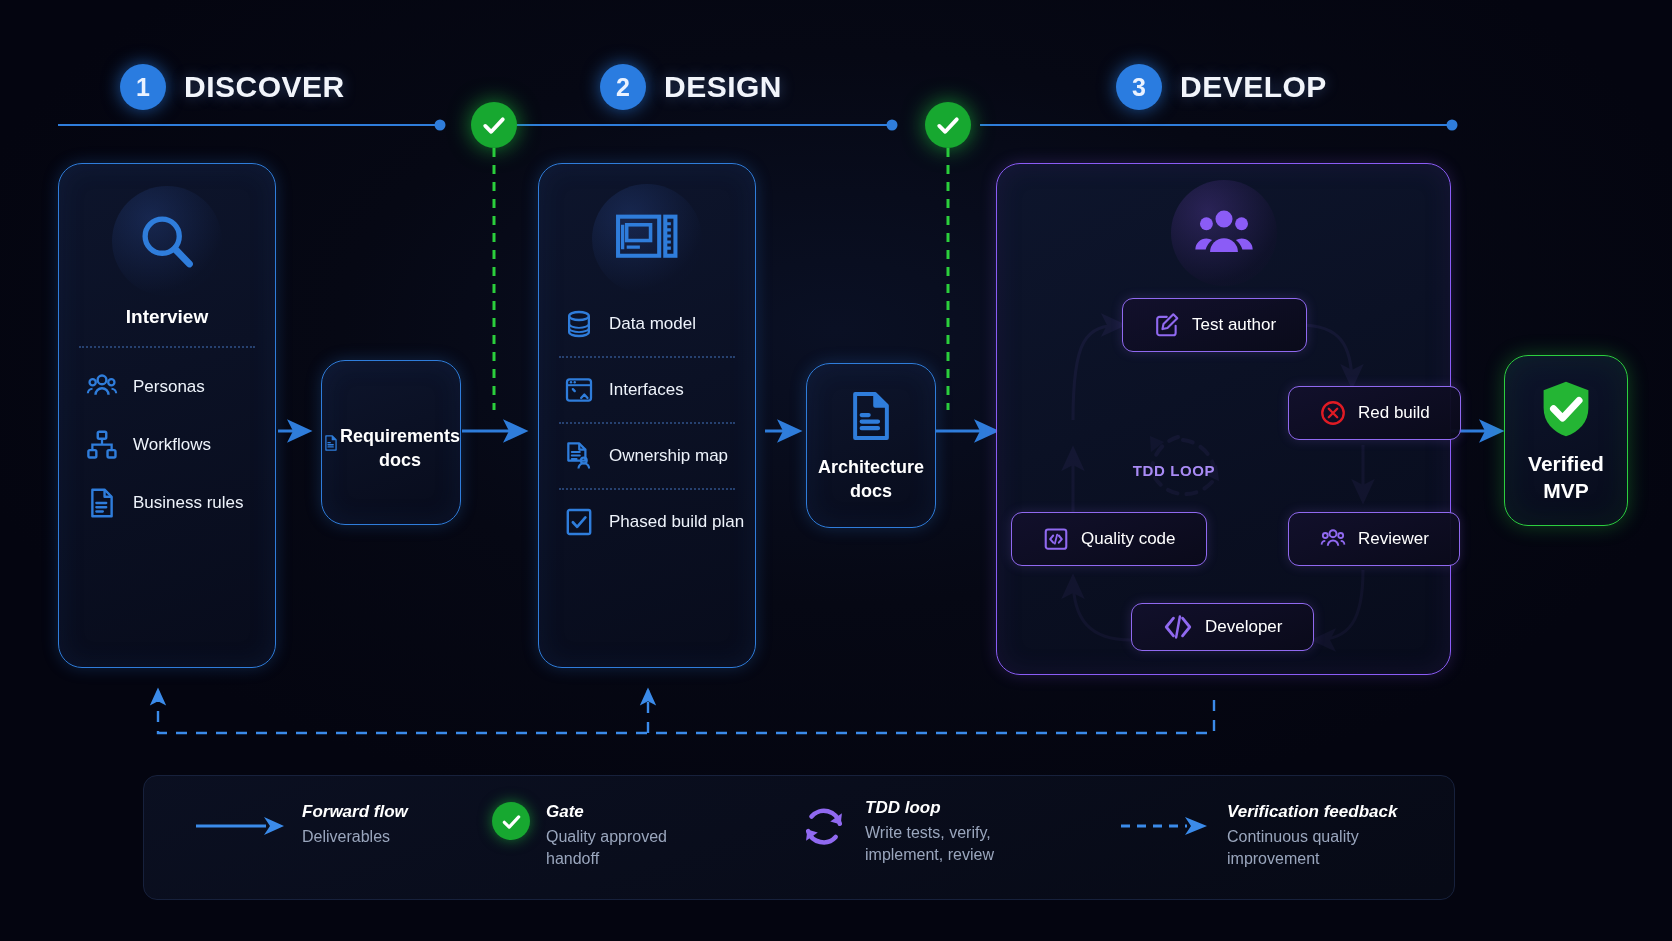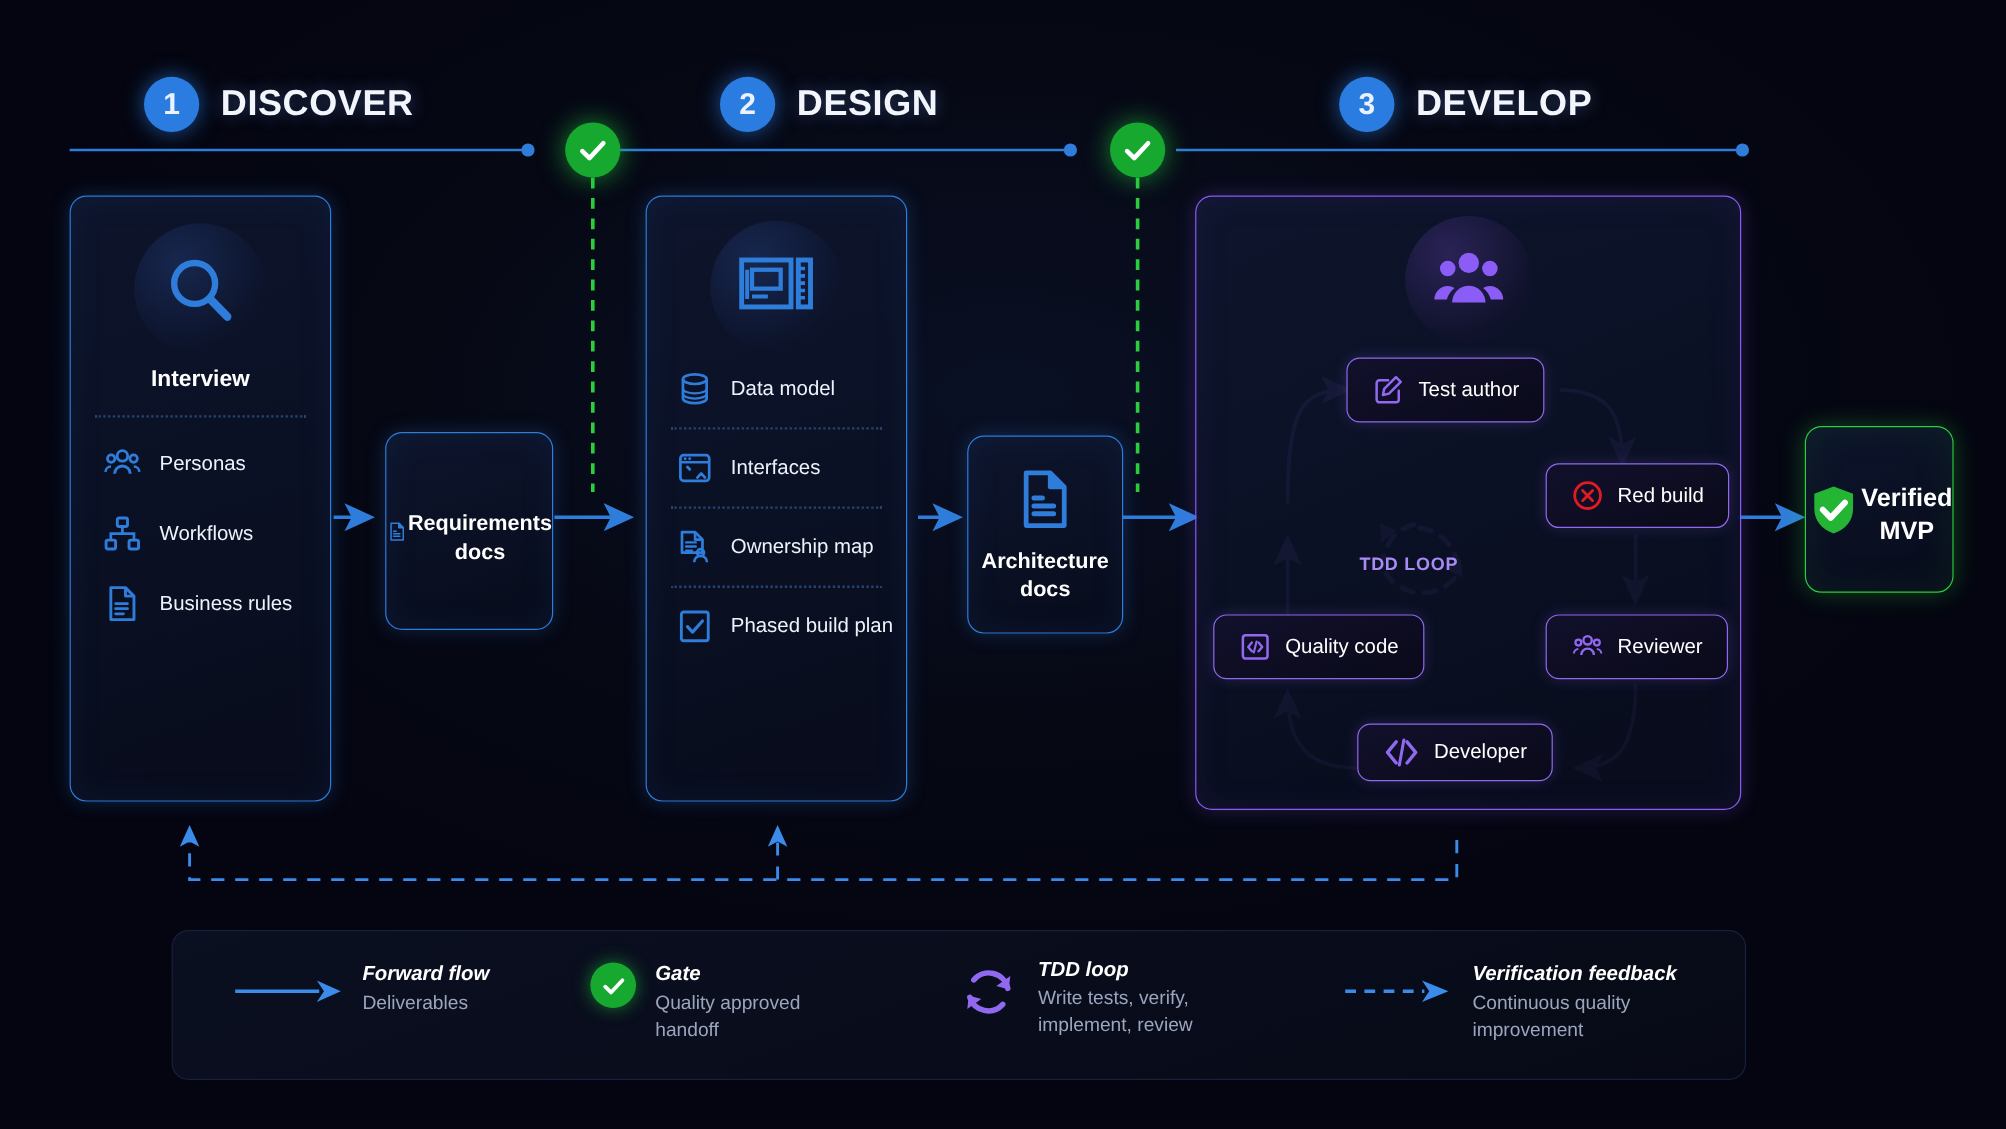--- a/index.html
+++ b/index.html
@@ -37,21 +37,21 @@
   .gate {
     width: 46px; height: 46px; border-radius: 50%;
     background: #17a830;
     box-shadow: 0 0 22px rgba(30,190,60,.7);
     display: flex; align-items: center; justify-content: center;
   }
   .gate svg { width: 28px; height: 28px; }
 
   
   .panel {
-    border-radius: 14px;
+    border-radius: 24px;
     background: linear-gradient(160deg, rgba(14,22,46,.92), rgba(8,12,28,.95));
   }
   .panel-blue { border: 1.6px solid #2f7ddb; box-shadow: 0 0 16px rgba(47,125,219,.25), inset 0 0 26px rgba(25,60,120,.18); }
   .panel-purple { border: 1.6px solid #8b5cf6; box-shadow: 0 0 16px rgba(139,92,246,.22), inset 0 0 26px rgba(70,40,130,.18); }
   .panel-green { border: 1.8px solid #2ccf3f; box-shadow: 0 0 20px rgba(44,207,63,.3), inset 0 0 30px rgba(20,90,35,.2); }
 
   .hero-circle {
     border-radius: 50%;
     background: radial-gradient(circle at 35% 30%, rgba(40,70,140,.38), rgba(12,20,44,.25) 70%, rgba(8,12,28,0) 100%);
     display: flex; align-items: center; justify-content: center;
@@ -76,21 +76,21 @@
     text-align: center; line-height: 1.3;
   }
 
   
   .node {
     border-radius: 11px;
     border: 1.5px solid #9069f0;
     background: linear-gradient(160deg, rgba(18,16,44,.95), rgba(10,10,26,.97));
     box-shadow: 0 0 12px rgba(144,105,240,.2);
     display: flex; align-items: center; gap: 11px;
-    padding: 0 20px;
+    padding: 0 30px;
   }
   .node-label { color: #ffffff; font-size: 17px; white-space: nowrap; }
   .tdd-caption {
     color: #a98bf5; font-size: 15px; font-weight: bold;
     letter-spacing: .6px; white-space: nowrap;
   }
 
   
   .legend {
     border-radius: 14px;
@@ -365,21 +365,21 @@
       <rect x="3.2" y="3.8" width="17.6" height="16.6" rx="2" fill="none" stroke="#9069f0" stroke-width="1.8"></rect>
       <path d="M9.6 9L7 12.1l2.6 3.1M14.4 9l2.6 3.1-2.6 3.1" fill="none" stroke="#9069f0" stroke-width="1.7" stroke-linecap="round" stroke-linejoin="round"></path>
       <path d="M13 8.2l-2 7.8" stroke="#9069f0" stroke-width="1.5" stroke-linecap="round"></path>
     </svg>
     <span class="node-label">Quality code</span>
   </div>
 
 
   <div class="abs tdd-caption" style="left:1174px;top:462px;transform:translateX(-50%);width:130px;text-align:center">TDD LOOP</div>
 
-  <div class="abs panel panel-green" style="left:1504px;top:355px;width:124px;height:139px;display:flex;align-items:center;justify-content:center">
+  <div class="abs panel panel-green" style="left:1504px;top:355px;width:124px;height:171px;display:flex;flex-direction:column;align-items:center;justify-content:center">
     <svg width="64" height="64" viewBox="0 0 24 24">
       <path d="M12 1.8l8.4 3.2v6.6c0 5.2-3.5 9-8.4 10.6C7.1 20.6 3.6 16.8 3.6 11.6V5z" fill="#24b534"></path>
       <path d="M7.3 11.9l3.4 3.5 6.2-6.6" fill="none" stroke="#ffffff" stroke-width="2.6" stroke-linecap="round" stroke-linejoin="round"></path>
     </svg>
     <div class="out-label" style="margin-top:10px">
       <div>Verified</div>
       <div>MVP</div>
     </div>
   </div>
 

